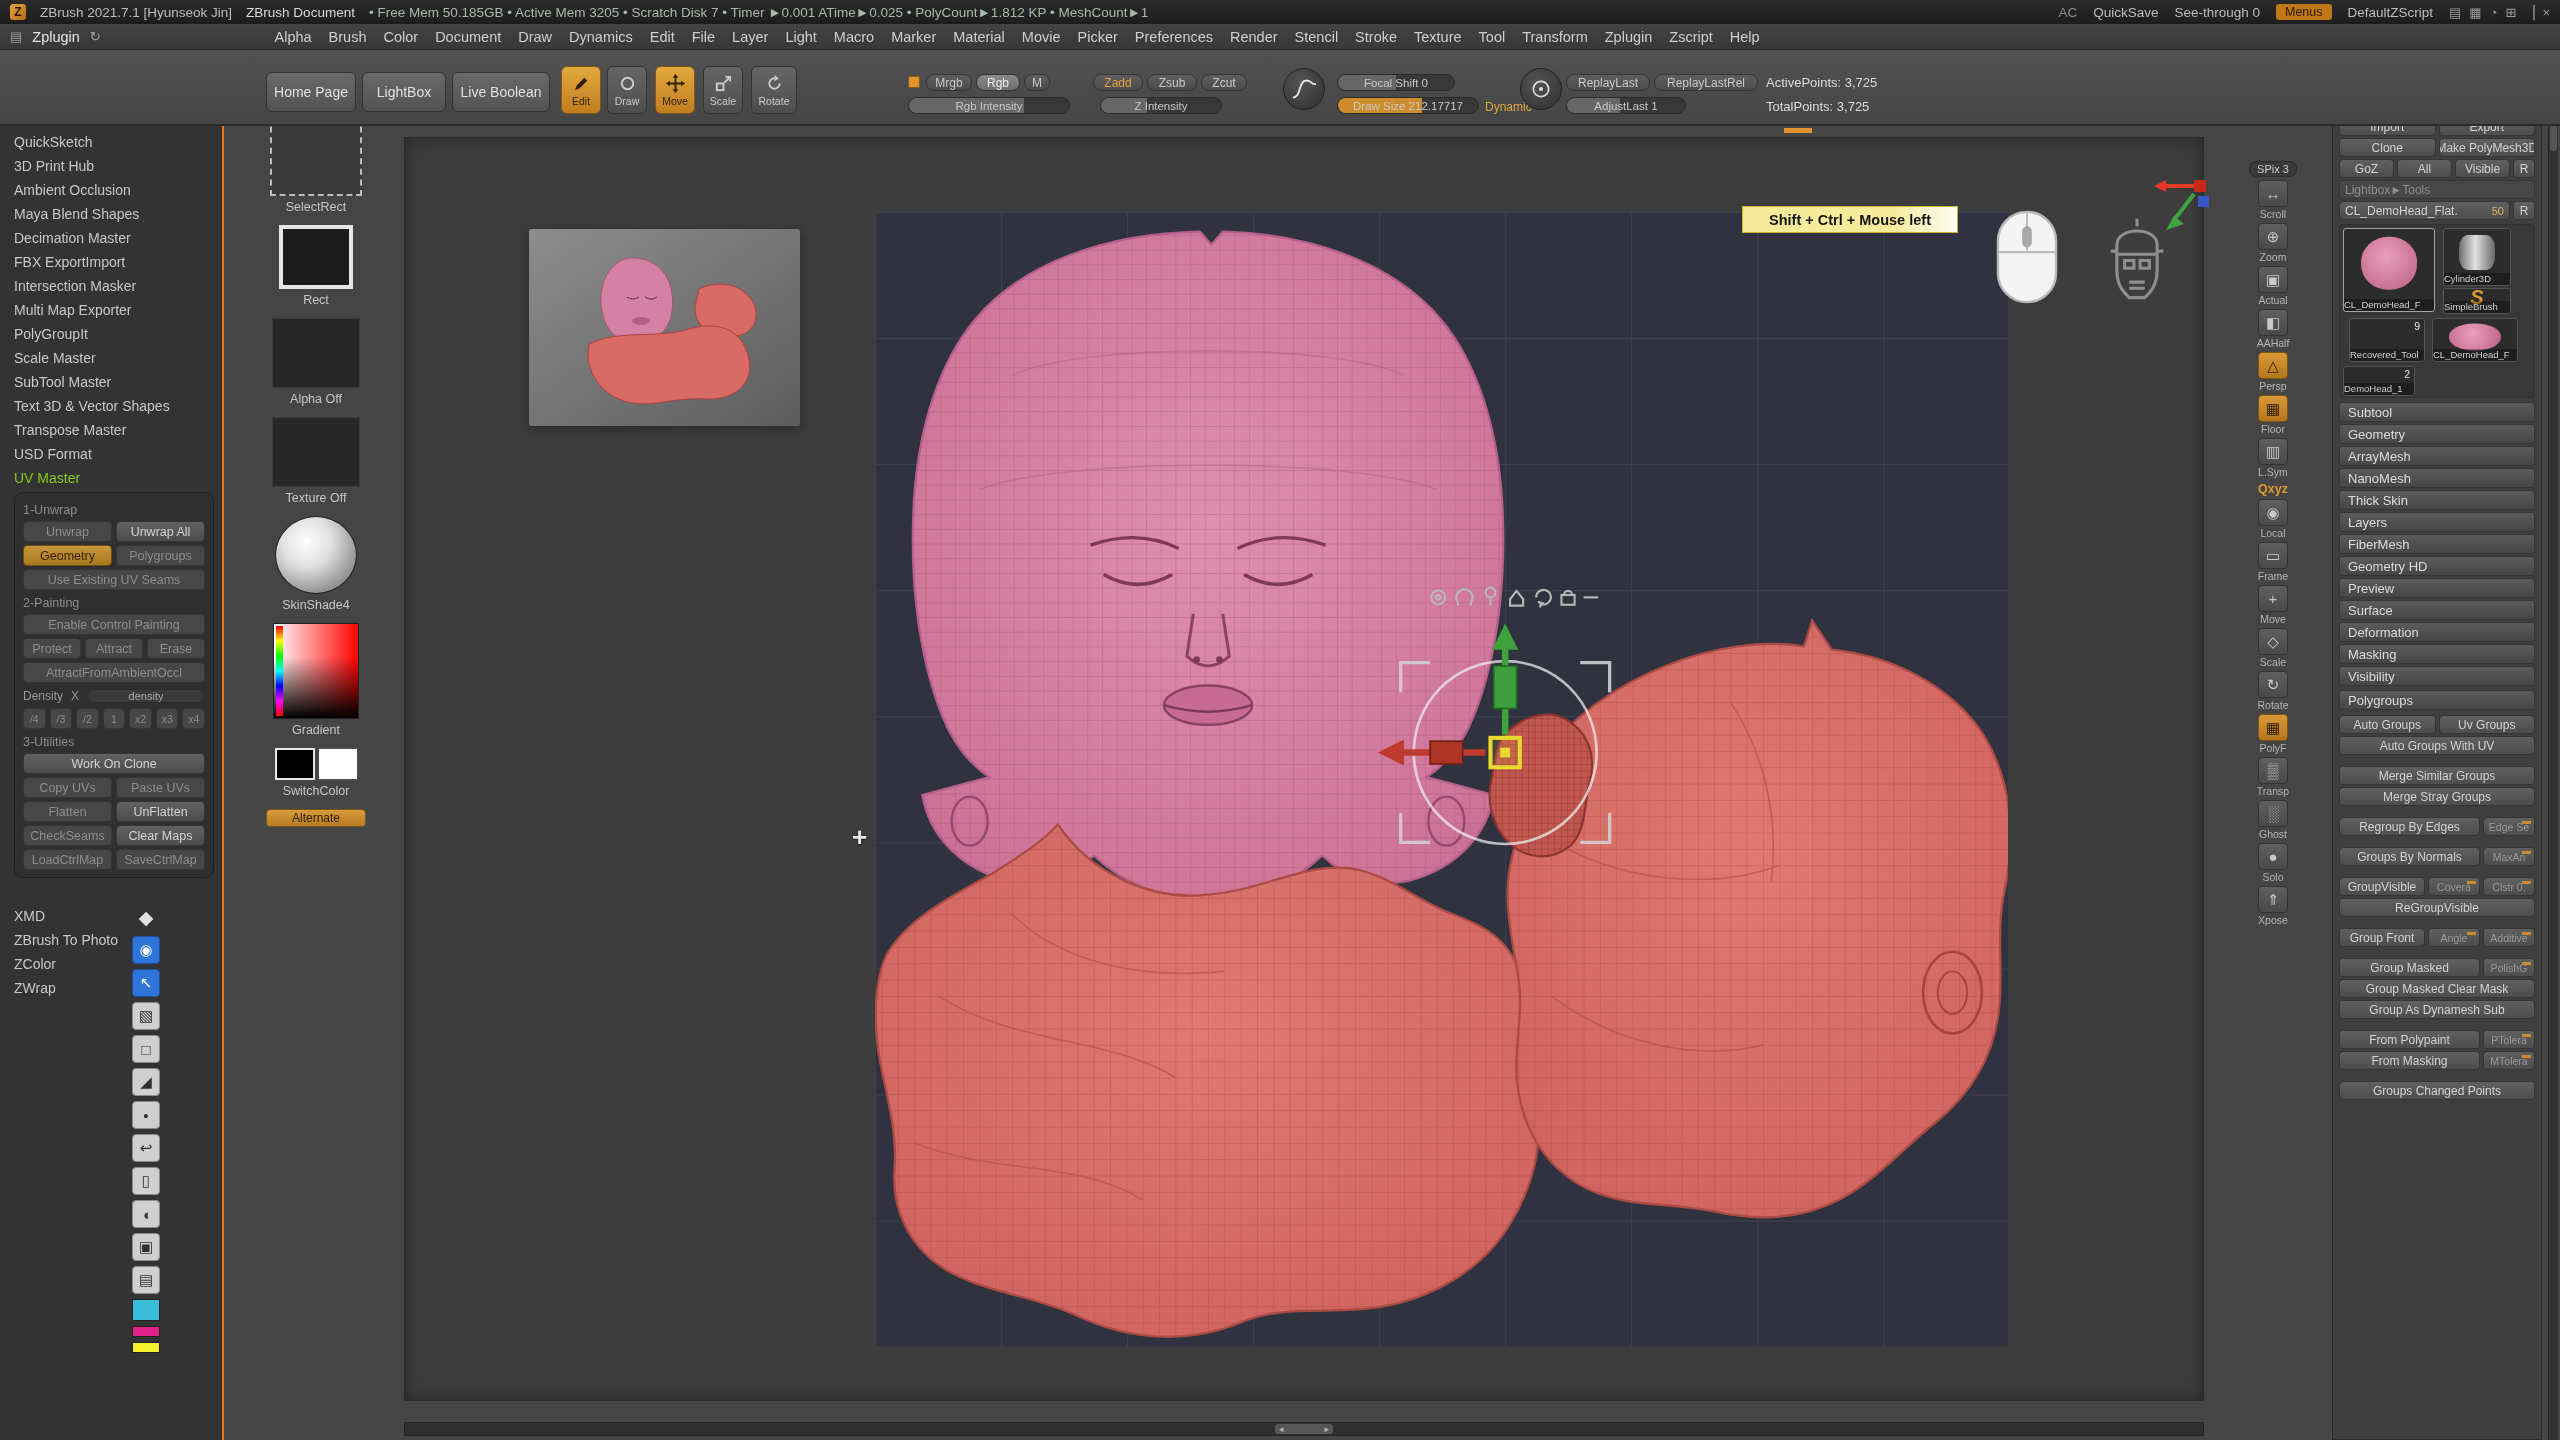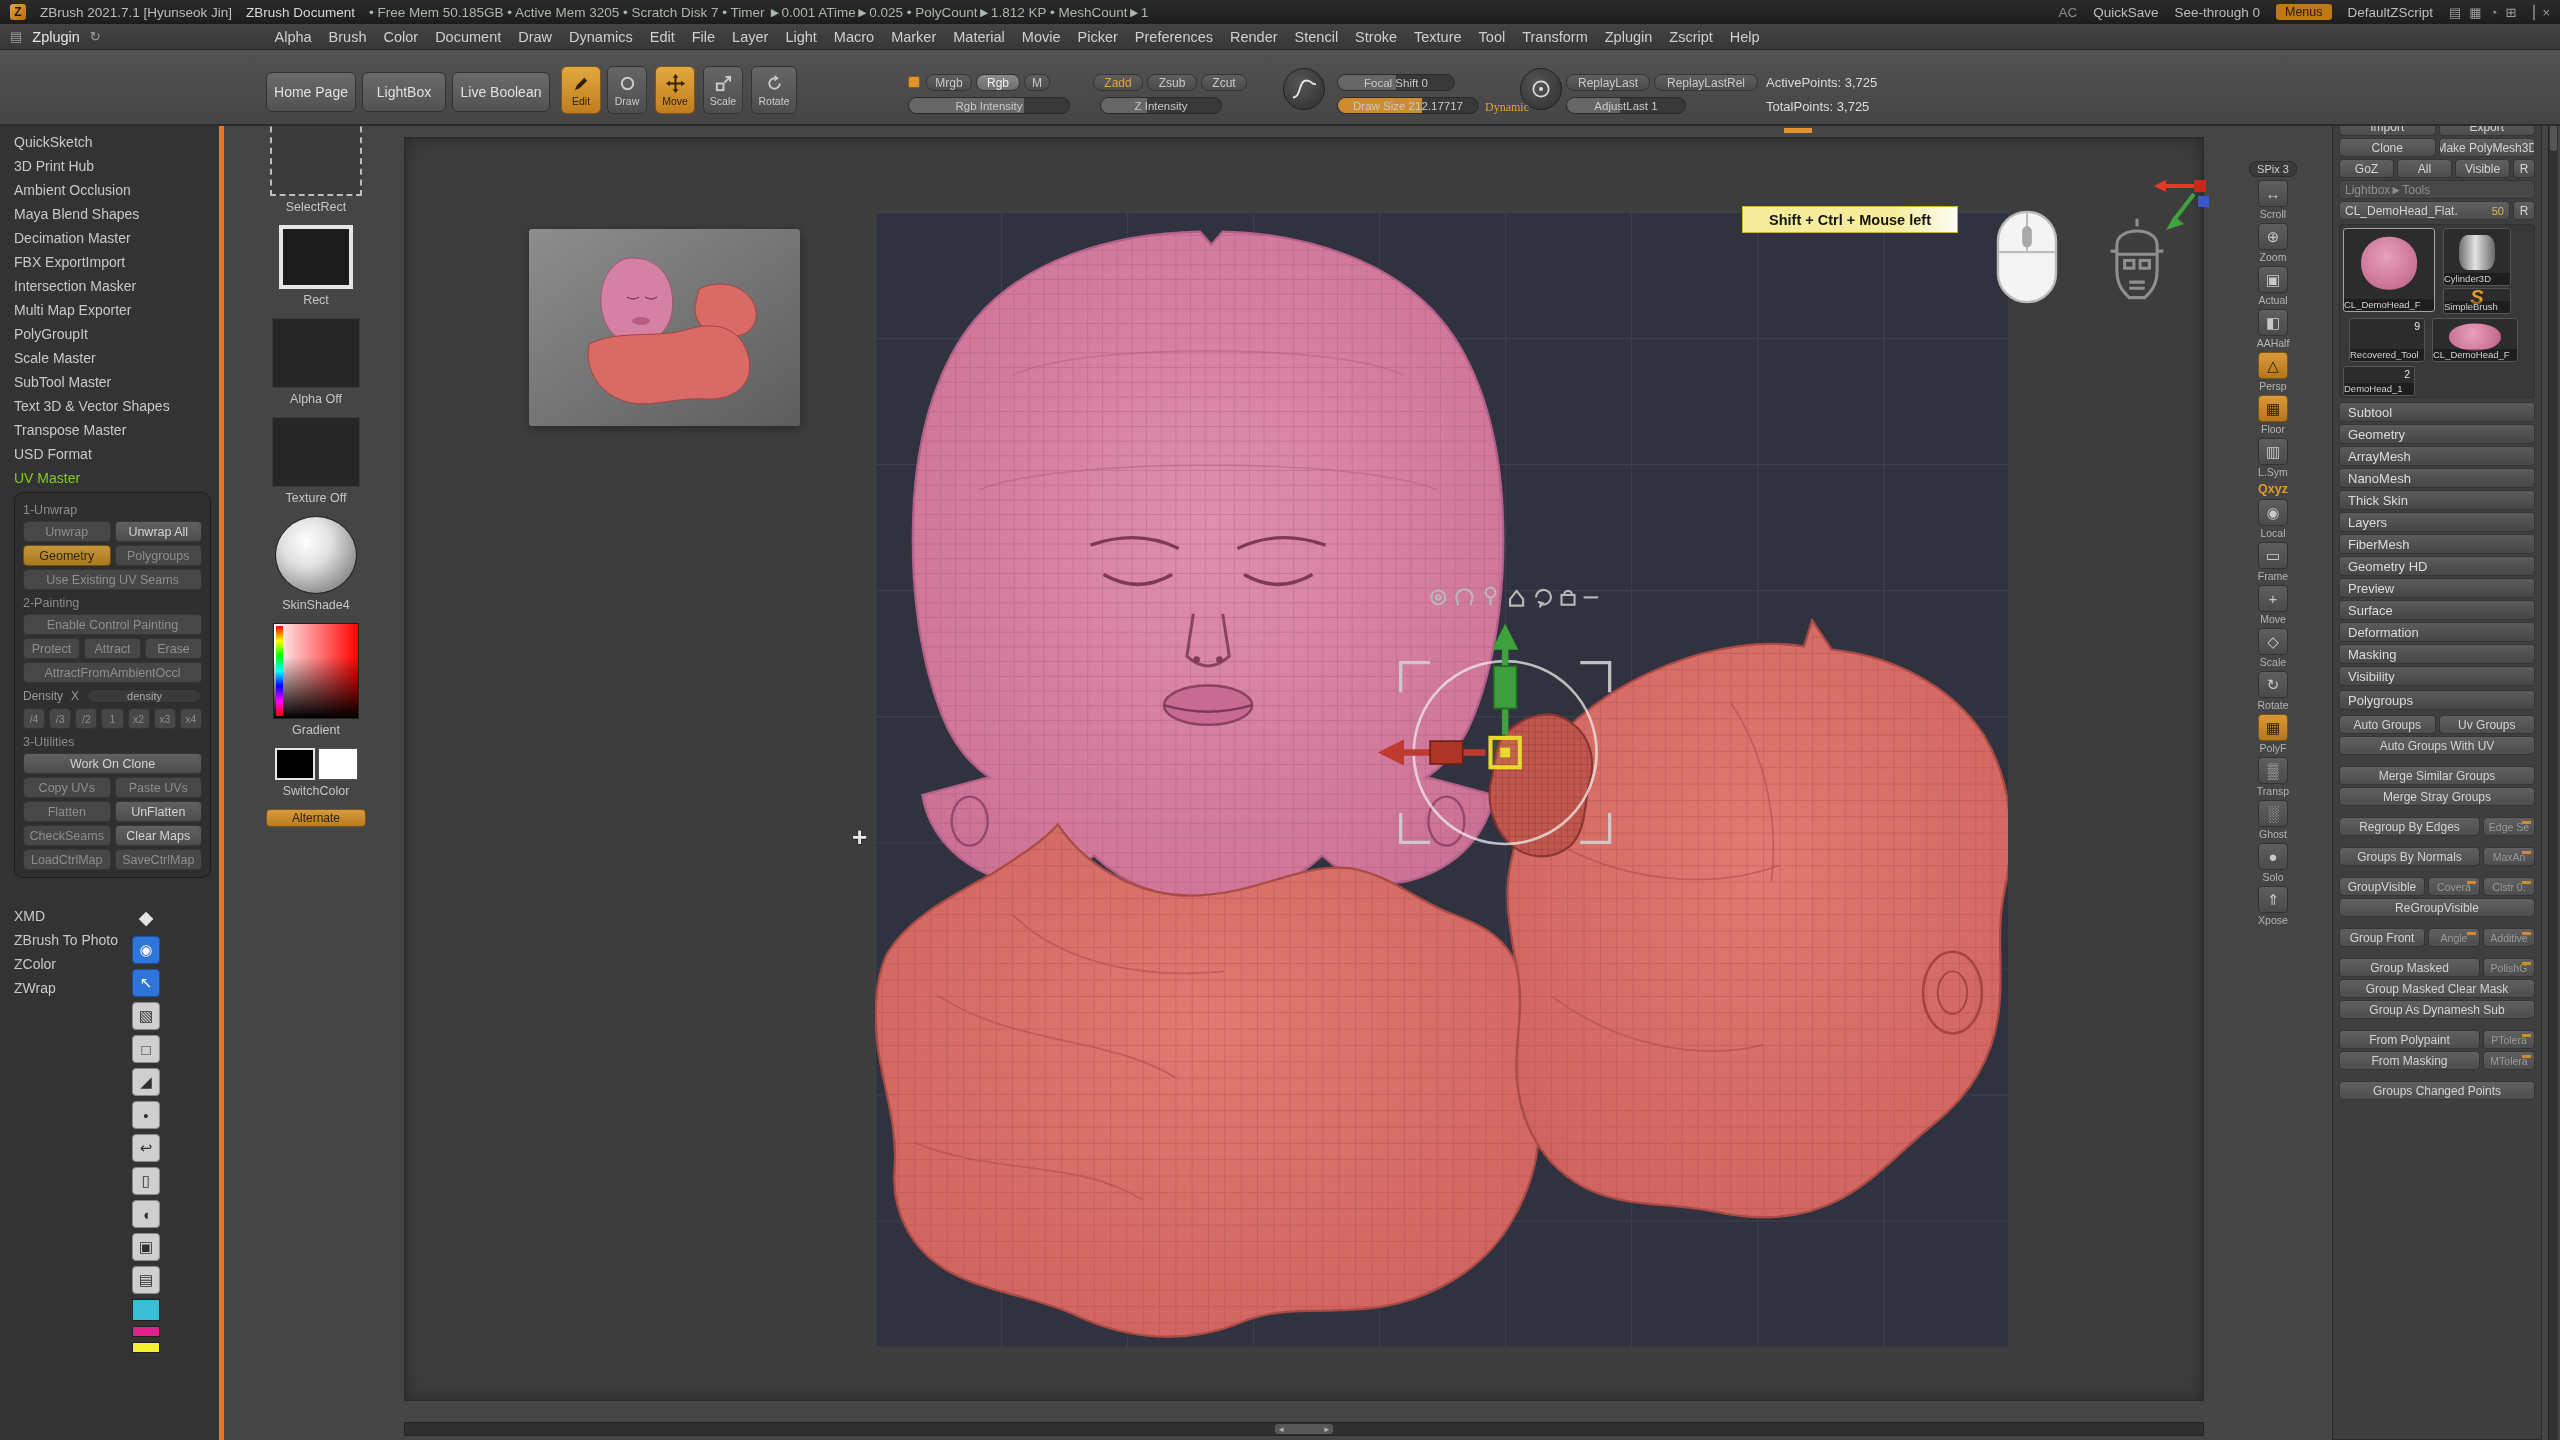--- a/index.html
+++ b/index.html
@@ -44,21 +44,21 @@
   #prog-tick { position:absolute; left:1784px; top:128px; width:28px; height:5px; background:#e0932f; z-index:41; }
 
   
   .btn { background:linear-gradient(#606060,#4d4d4d); border:1px solid #353535; border-radius:4px; color:#d4d4d4; font-size:12.5px; display:flex; align-items:center; justify-content:center; height:21px; padding:0 5px; white-space:nowrap; overflow:hidden; }
   .btn.dim { color:#8e8e8e; background:#474747; }
   .btn.sel { background:linear-gradient(#c8973b,#a87820); color:#32250a; border-color:#6e4e12; }
   .btn.orange { background:linear-gradient(#d79a3a,#b87c22); color:#2e2107; border-color:#7a5414; }
   .btn.mini { font-size:10.5px; padding:0 2px; }
 
   
-  #zplugin-panel { position:absolute; left:0; top:50px; width:224px; bottom:0; background:#333; border-right:5px solid #f97316; padding-top:8px; font-size:14px; color:#c9c9c9; z-index:10; }
+  #zplugin-panel { position:absolute; left:0; top:50px; width:224px; bottom:0; background:#333; border-right:2px solid #f97316; padding-top:8px; font-size:14px; color:#c9c9c9; z-index:10; }
   .zp-item { height:24px; display:flex; align-items:center; padding:0 14px; white-space:nowrap; }
   .zp-item.open { color:#84cc16; }
   #uv-box { margin:2px 8px 4px 14px; background:#2f2f2f; border:1px solid #1e1e1e; border-radius:9px; padding:7px 8px; display:flex; flex-direction:column; gap:3px; }
   .uv-sec { color:#8d8d8d; font-size:12.5px; margin:3px 0 1px; }
   .uv-row { display:flex; gap:4px; }
   .uv-row .btn { flex:1; }
   .uv-dens { display:flex; align-items:center; gap:8px; color:#9a9a9a; font-size:12px; height:19px; }
   .dens-slider { flex:1; background:#3a3a3a; border:1px solid #2a2a2a; border-radius:8px; text-align:center; font-size:11px; color:#a9a9a9; }
   #zp-tail { margin-top:26px; }
 
@@ -259,21 +259,21 @@
       </svg>
   </div>
   <div class="slider" style="left:1337px;top:24px;width:118px;">
     <div class="fill" style="width:50%"></div>
       <span>Focal Shift 0</span>
   </div>
   <div class="slider orange" style="left:1337px;top:47px;width:142px;">
     <div class="fill" style="width:60%"></div>
       <span>Draw Size 212.17717</span>
   </div>
-  <span class="dyn" style="left:1485px;top:50px;font-family:Liberation Serif, serif;">Dynamic</span>
+  <span class="dyn" style="left:1485px;top:50px;">Dynamic</span>
 
   <div class="circ" style="left:1520px;top:18px;">
     <svg viewBox="0 0 40 40">
         <circle cx="20" cy="20" r="9" fill="none" stroke="#dcdcdc" stroke-width="2"></circle>
         <circle cx="20" cy="20" r="2.4" fill="#dcdcdc"></circle>
       </svg>
   </div>
   <div class="flat-btn" style="left:1566px;top:24px;width:84px;">ReplayLast</div>
   <div class="flat-btn" style="left:1654px;top:24px;width:104px;">ReplayLastRel</div>
   <div class="slider" style="left:1566px;top:47px;width:120px;">

